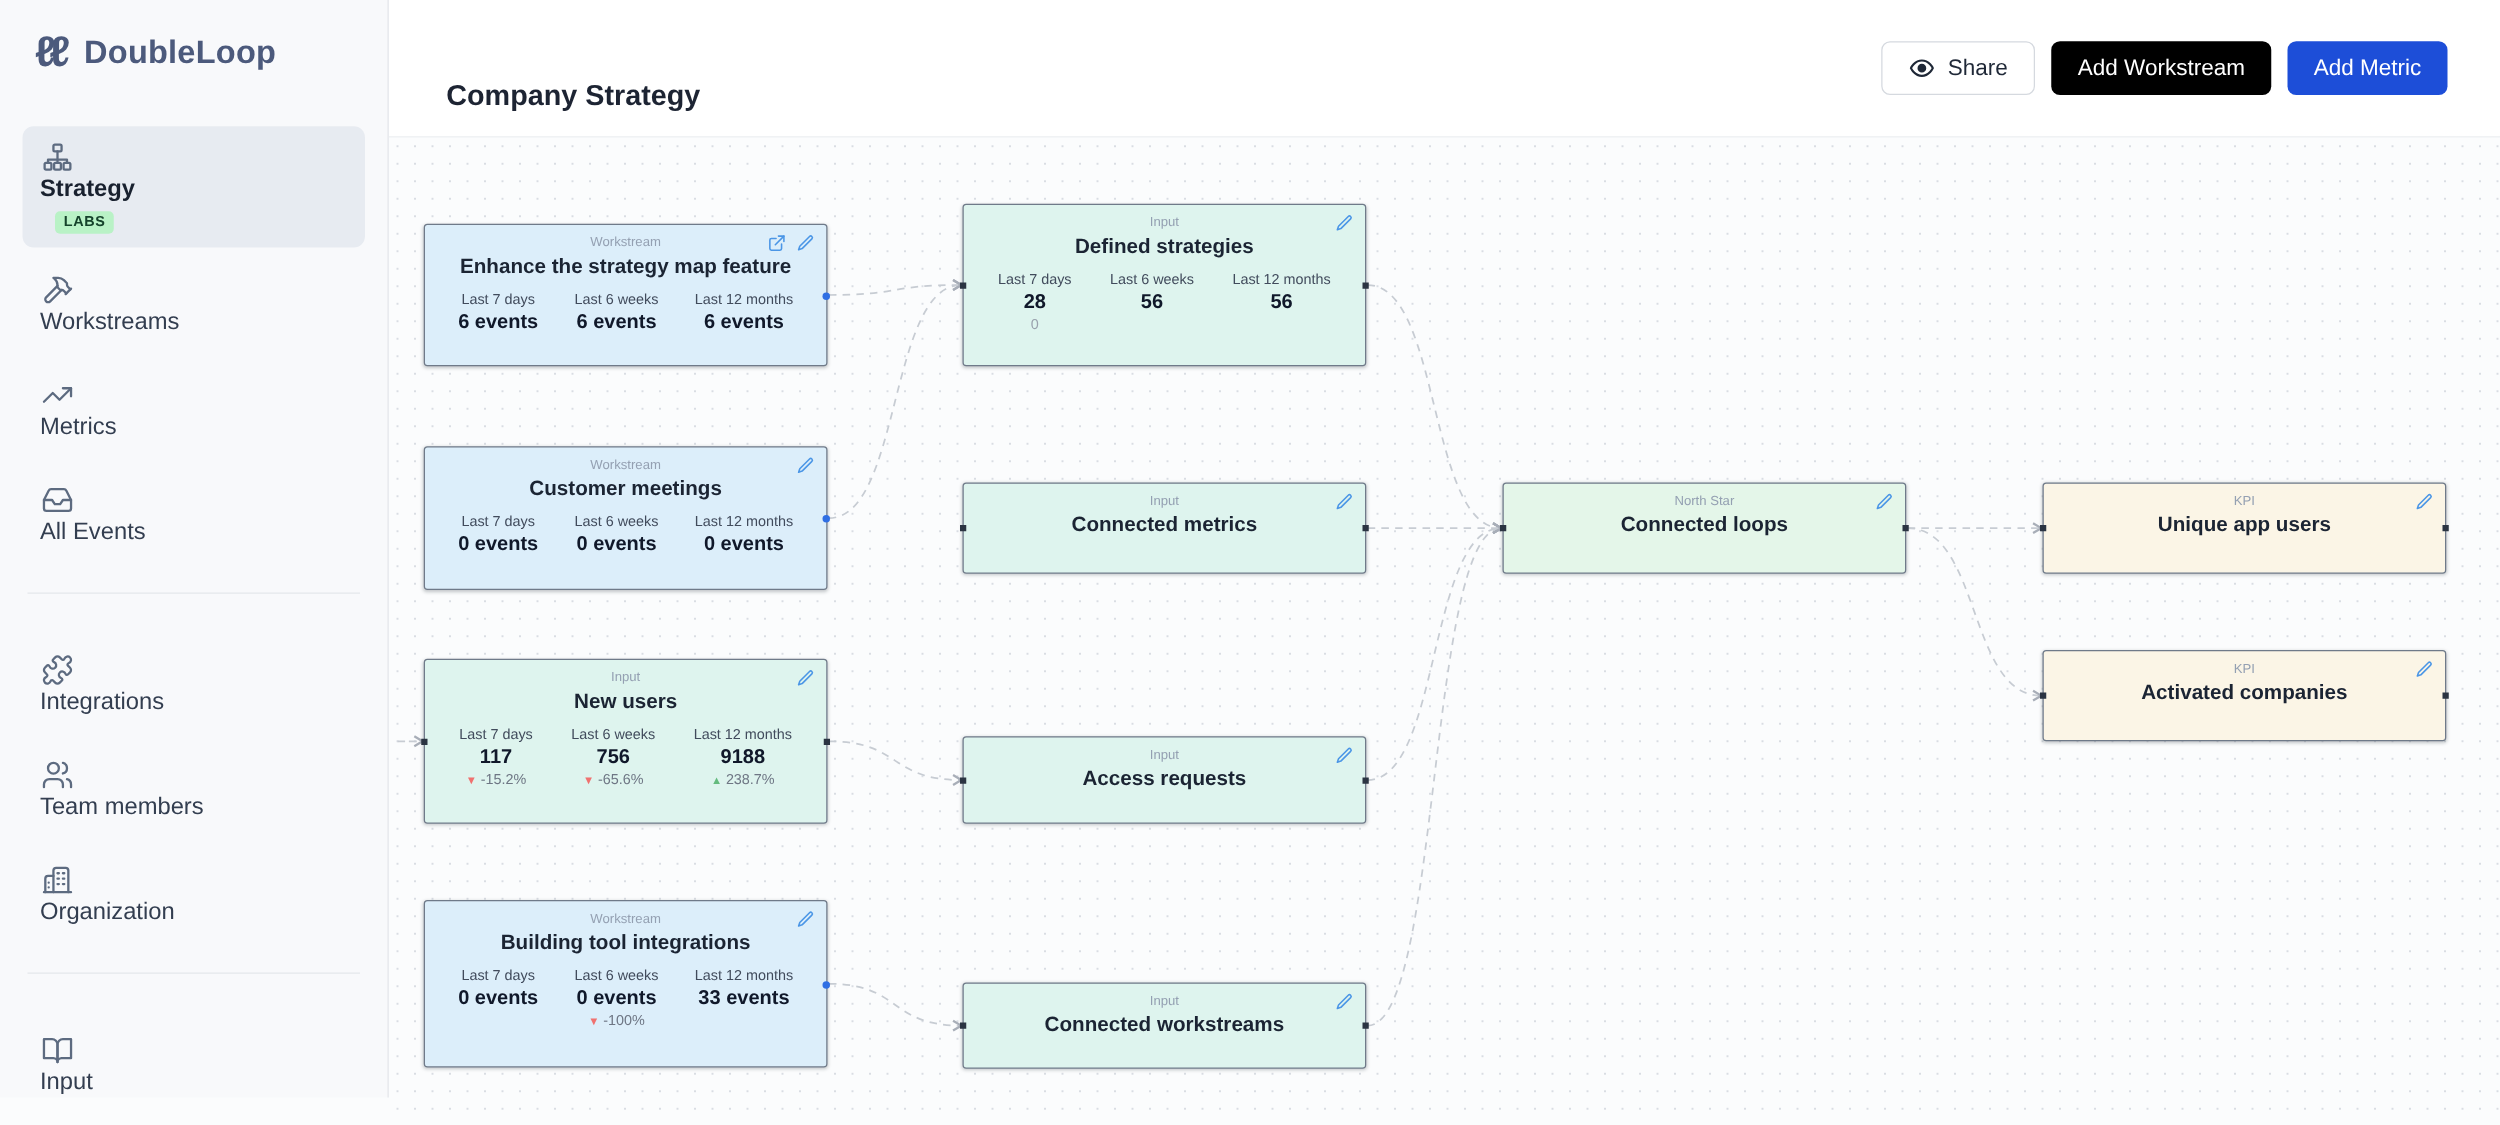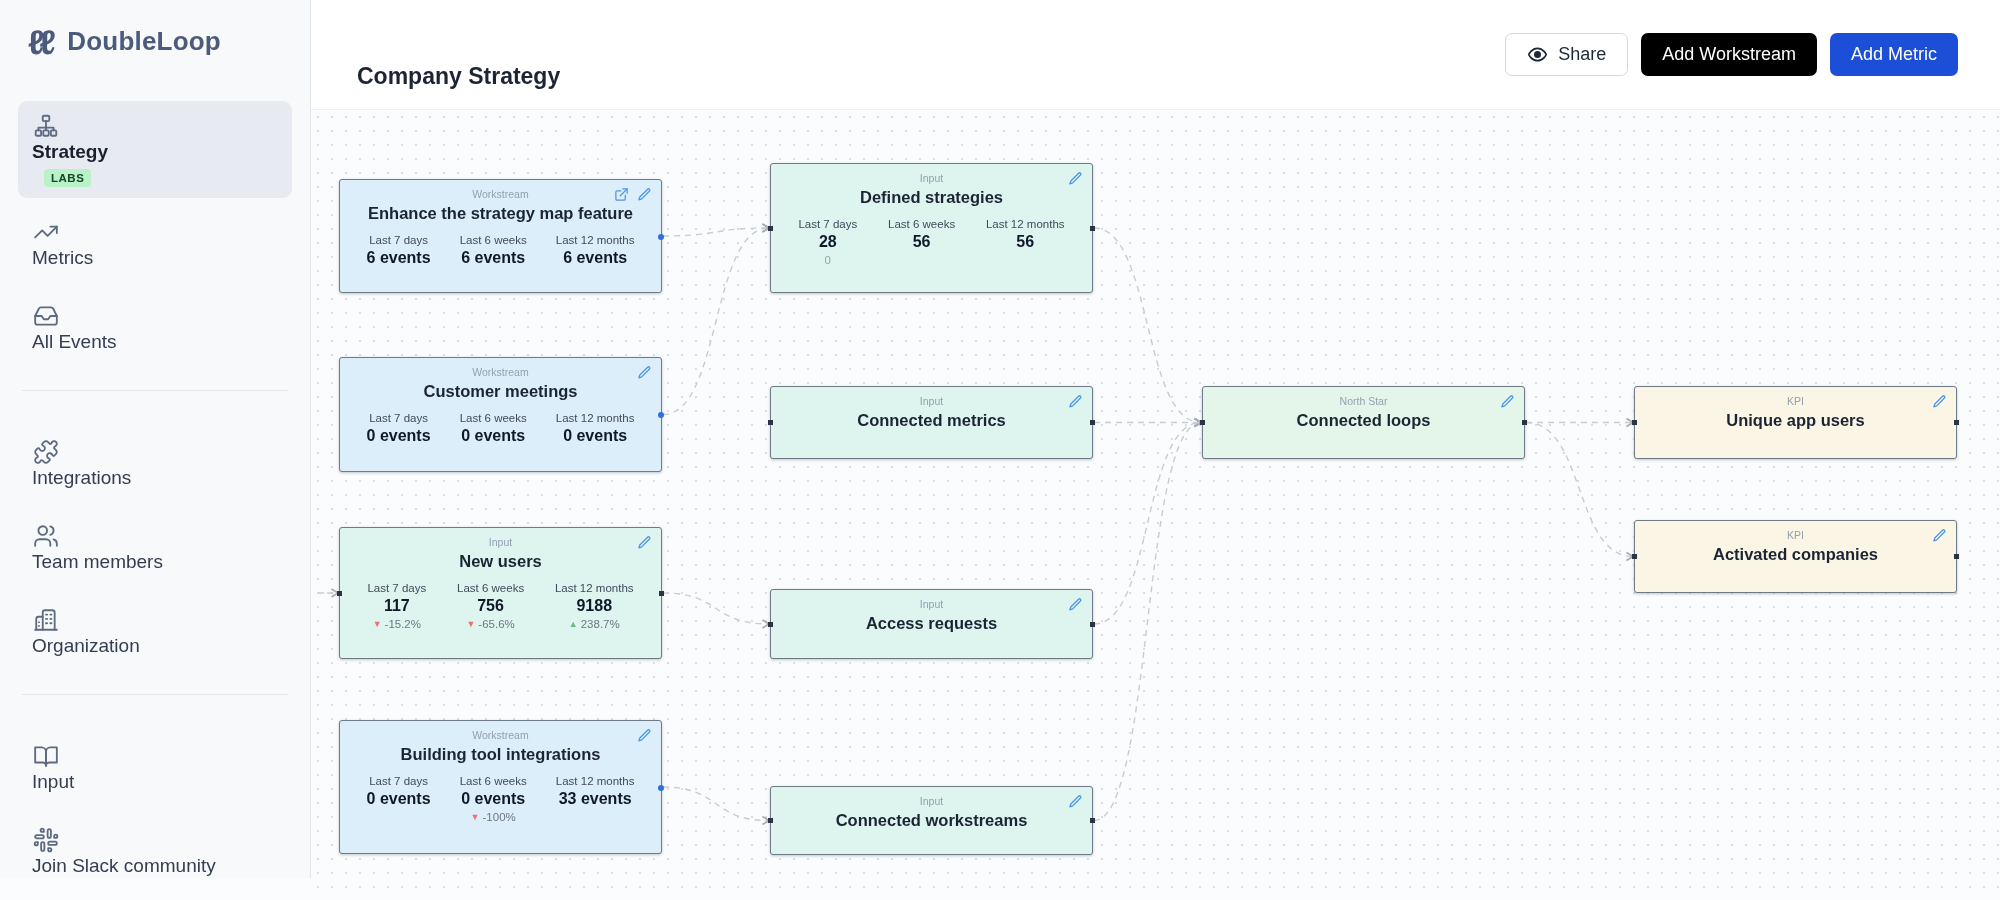--- a/index.html
+++ b/index.html
@@ -91,20 +91,30 @@
             <rect x="16.5" y="16" width="5" height="5" rx="1"></rect>
             <path d="M12 7.5v4M5 16v-2.5h14V16M12 11.5V16"></path>
           </svg>
         </span>
         <span class="sb-label">Strategy</span>
         <span class="sb-badge">LABS</span>
       </div>
       <div class="sb-item">
         <span class="sb-ico">
           <svg viewBox="0 0 24 24" class="">
+            <path d="m15 12-8.4 8.4a2.1 2.1 0 1 1-3-3L12 9"></path>
+            <path d="m18 15 4-4"></path>
+            <path d="m21.5 11.5-1.9-1.9a2 2 0 0 1-.6-1.4V7l-2.3-2.3a6 6 0 0 0-4.2-1.7H9l.9.8A6.2 6.2 0 0 1 12 8.4V10l2 2h1.2a2 2 0 0 1 1.4.6l1.9 1.9"></path>
+          </svg>
+        </span>
+        <span class="sb-label">Workstreams</span>
+      </div>
+      <div class="sb-item">
+        <span class="sb-ico">
+          <svg viewBox="0 0 24 24" class="">
             <path d="M22 7l-8.5 8.5-5-5L2 17"></path>
             <path d="M16 7h6v6"></path>
           </svg>
         </span>
         <span class="sb-label">Metrics</span>
       </div>
       <div class="sb-item">
         <span class="sb-ico">
           <svg viewBox="0 0 24 24" class="">
             <path d="M22 12h-6l-2 3h-4l-2-3H2"></path>

